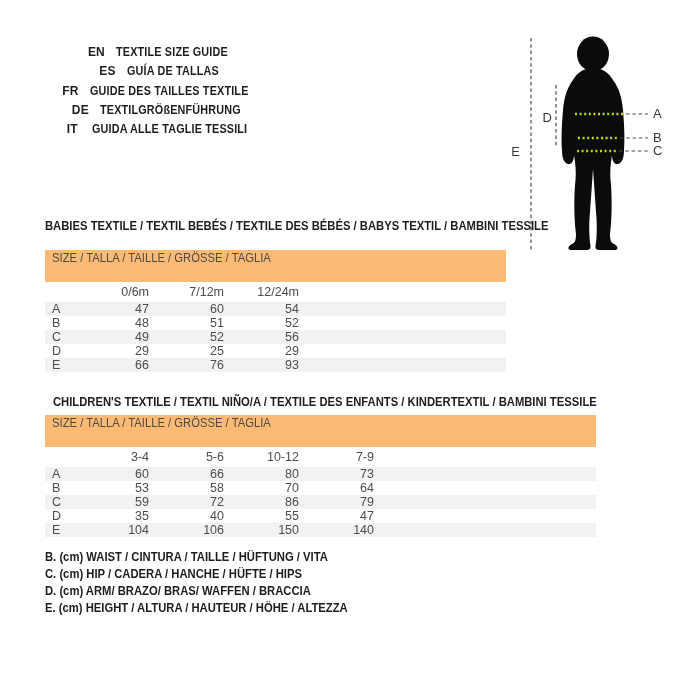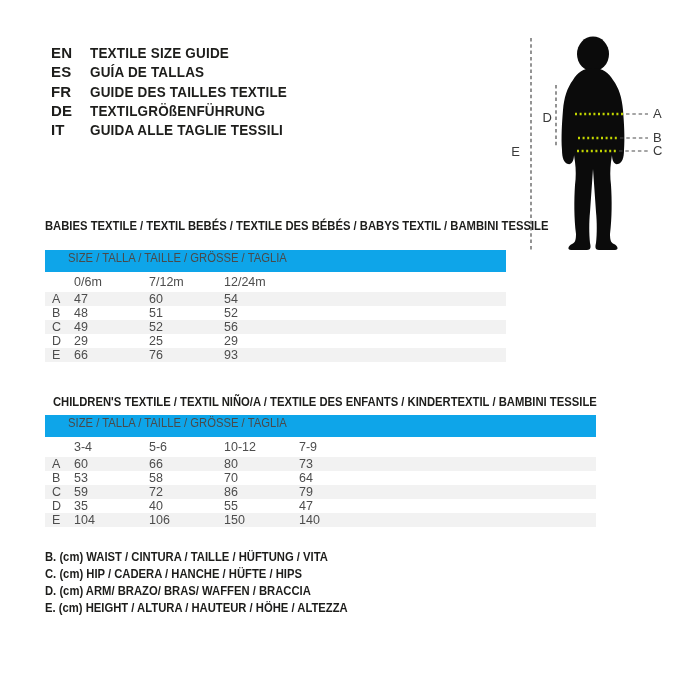--- a/index.html
+++ b/index.html
@@ -4,45 +4,45 @@
 <style>
   html,body { margin:0; padding:0; background:#ffffff; }
   .page {
     position:relative; width:700px; height:700px; background:#ffffff;
     font-family:"Liberation Sans", sans-serif; color:#1d1d1b; overflow:hidden;
   }
   .condensed { display:inline-block; transform:scaleX(0.9); transform-origin:0 50%; white-space:nowrap; }
 
   
   .langs { position:absolute; left:51px; top:43px; list-style:none; margin:0; padding:0; }
-  .langs li { height:19.3px; line-height:19.3px; font-size:15px; font-weight:700; letter-spacing:0.2px; }
+  .langs li { height:19.3px; line-height:19.3px; font-size:12px; font-weight:700; letter-spacing:0.2px;text-align:center; }
   .langs .code { display:inline-block; width:39px; }
 
   
   .figure { position:absolute; left:498px; top:22px; width:202px; height:235px; }
   .figure svg text { font-size:13px; fill:#3a3a3a; font-family:"Liberation Sans", sans-serif; }
   .dash { stroke:#4d4d4d; stroke-width:1.2; stroke-dasharray:3.5 2.8; fill:none; }
   .dots { stroke:#c3d600; stroke-width:2.4; stroke-dasharray:2 2.6; fill:none; }
   .body-fill { fill:#0b0b0b; }
 
   
   .sec-title { position:absolute; left:45px; font-size:12.5px; font-weight:700; color:#1d1d1b;text-align:right; }
   .sec-title.babies { top:219px; }
   .sec-title.children { top:387px; }
 
   
   .table { position:absolute; left:45px; font-size:12.5px; color:#4d4d4d; }
   .table.babies { top:250px; width:461px; }
   .table.children { top:415px; width:551px; }
-  .band { height:22px; line-height:17px; background:#0ea5e9; padding-left:23px; color:#4a4a4a; box-sizing:border-box; }
+  .band { height:32px; line-height:17px; background:#fdba74; padding-left:7px; color:#4a4a4a; box-sizing:border-box; }
   .trow { display:flex; align-items:center; height:14px; }
   .trow.head { height:20px; color:#4d4d4d; }
   .stripe { background:#f2f2f2; }
   .cell-label { width:22px; padding-left:7px; box-sizing:content-box; }
-  .cell { width:75px; text-align:left; }
+  .cell { width:75px; text-align:right; }
 
   
   .legend { position:absolute; left:45px; top:549px; font-size:12.5px; font-weight:700; color:#1d1d1b; }
   .legend .lline { height:17px; line-height:17px; }
 </style>
 </head>
 <body>
 
 <div class="page">
 

